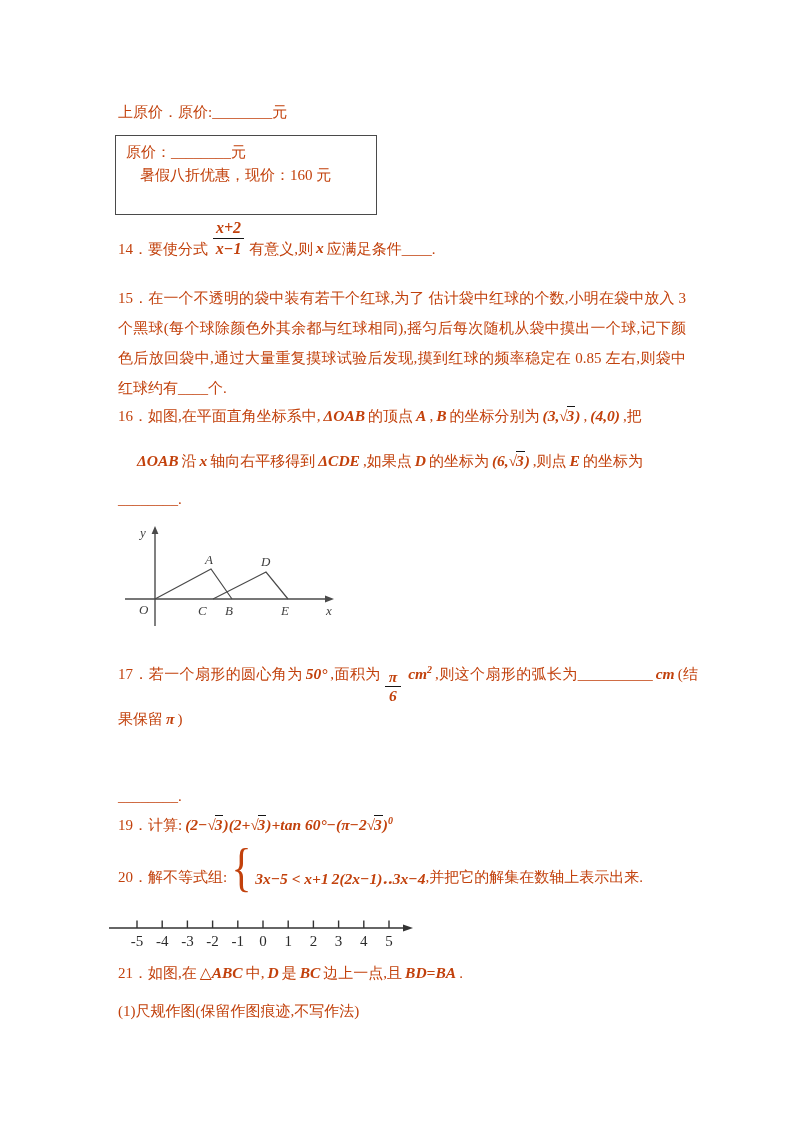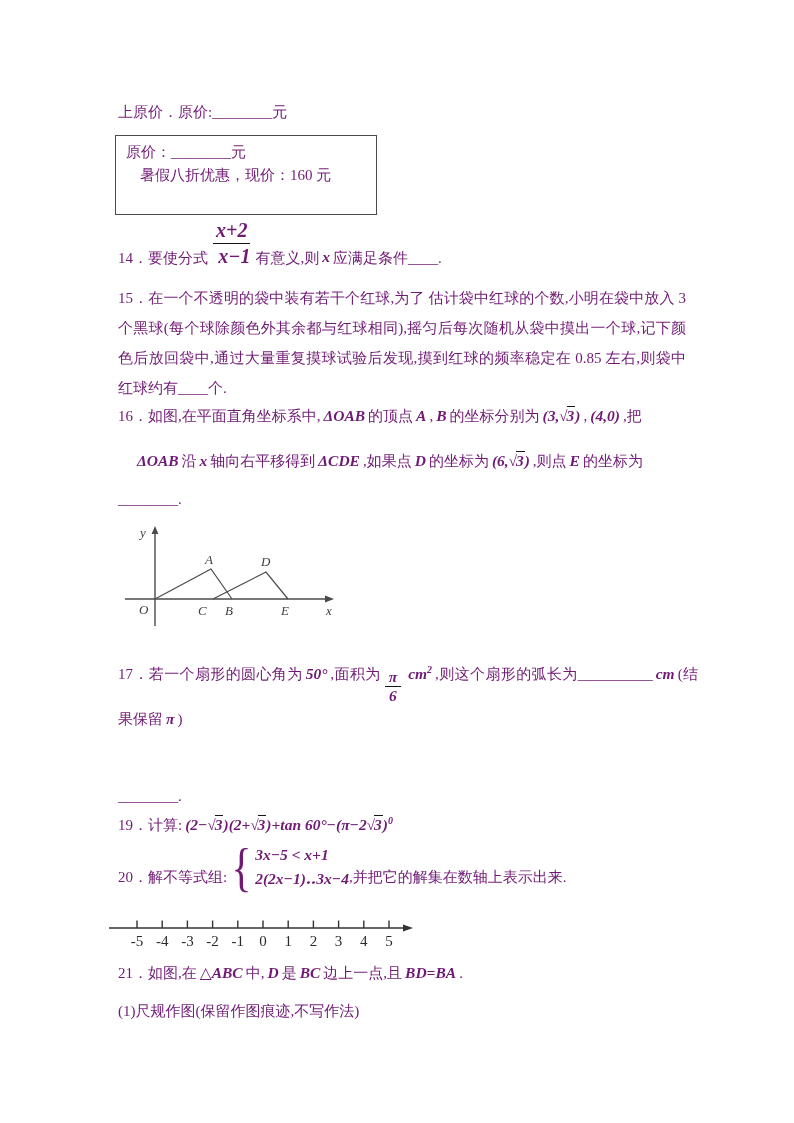--- a/index.html
+++ b/index.html
@@ -1,45 +1,45 @@
 <!DOCTYPE html>
 <html><head>
 <meta charset="utf-8">
 <style>
   html,body{margin:0;padding:0;background:#ffffff;}
   .page{
     position:relative;width:794px;height:1074px;background:#fff;
-    font-family:"Liberation Serif","DejaVu Serif",serif;color:#701a75;
+    font-family:"Liberation Serif","DejaVu Serif",serif;color:#c2410c;
     overflow:hidden;
   }
   .abs{position:absolute;}
   .cn{font-size:15px;line-height:1.35;}
   .m{font-family:"Liberation Serif","DejaVu Serif",serif;font-weight:bold;font-style:italic;font-size:15.5px;margin:0 3px;white-space:nowrap;}
   .m sup{font-size:10px;font-weight:bold;}
   .rad-sign{font-weight:bold;font-style:normal;font-size:15px;margin:0;}
   .over{display:inline-block;border-top:1.6px solid #151515;line-height:1.05;padding:1px 1px 0 0;margin-left:-1px;font-weight:bold;font-style:italic;}
   .nowrap{white-space:nowrap;}
   .row{display:flex;align-items:flex-end;}
   
   .pricebox{border:1.6px solid #4a4a4a;width:262px;height:80px;box-sizing:border-box;margin-top:8px;}
   .pricebox .l1{margin:7px 0 0 10px;font-size:15px;}
   .pricebox .l2{margin:4px 0 0 24px;font-size:15px;}
   
-  .frac{display:inline-flex;flex-direction:column;align-items:flex-end;line-height:1.15;font-weight:bold;font-style:italic;font-size:20px;margin:0 5px;}
+  .frac{display:inline-flex;flex-direction:column;align-items:center;line-height:1.15;font-weight:bold;font-style:italic;font-size:16px;margin:0 5px;}
   .frac .num{border-bottom:1.6px solid #151515;padding:0 3px 1px 3px;}
   .frac .den{padding-top:1px;}
   
   .ifrac{display:inline-flex;flex-direction:column;align-items:center;line-height:1.1;font-weight:bold;font-style:italic;font-size:15.5px;vertical-align:-3px;margin:0 4px;}
   .ifrac .num{border-bottom:1.6px solid #151515;padding:0 4px 1px 4px;}
   .just{text-align:justify;}
   
   .sys{display:flex;align-items:flex-end;}
   .sys .label{margin-bottom:5px;}
   .sys .brace{font-size:52px;font-weight:normal;font-style:normal;line-height:0.9;margin:0 1px 0 2px;transform:scaleX(.8);}
-  .sys .lines{display:flex;flex-direction:column;justify-content:center;gap:3px;padding-bottom:2px;}
+  .sys .lines{display:flex;justify-content:center;gap:3px;padding-bottom:2px;}
   .sys .lines .m{margin:0;}
   .sys .tail{margin-bottom:5px;}
   svg text{font-family:"Liberation Serif","DejaVu Serif",serif;}
   .figlabel{font-style:italic;fill:#3f3f3f;font-size:13px;}
   .ticklabel{fill:#2b2b2b;font-size:15px;}
 </style>
 </head>
 <body>
 
 <div class="page">

